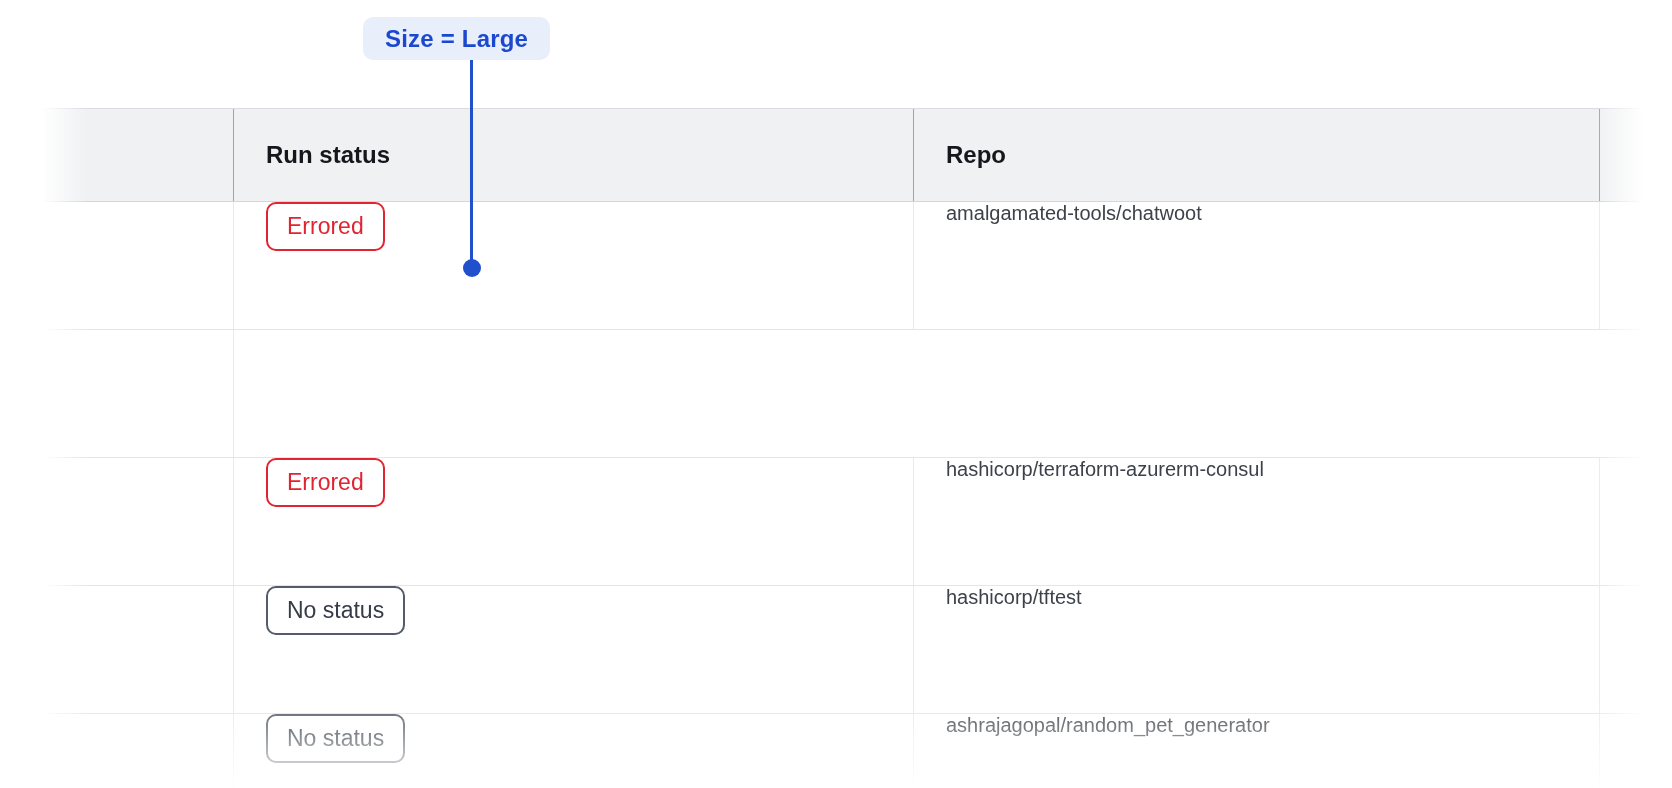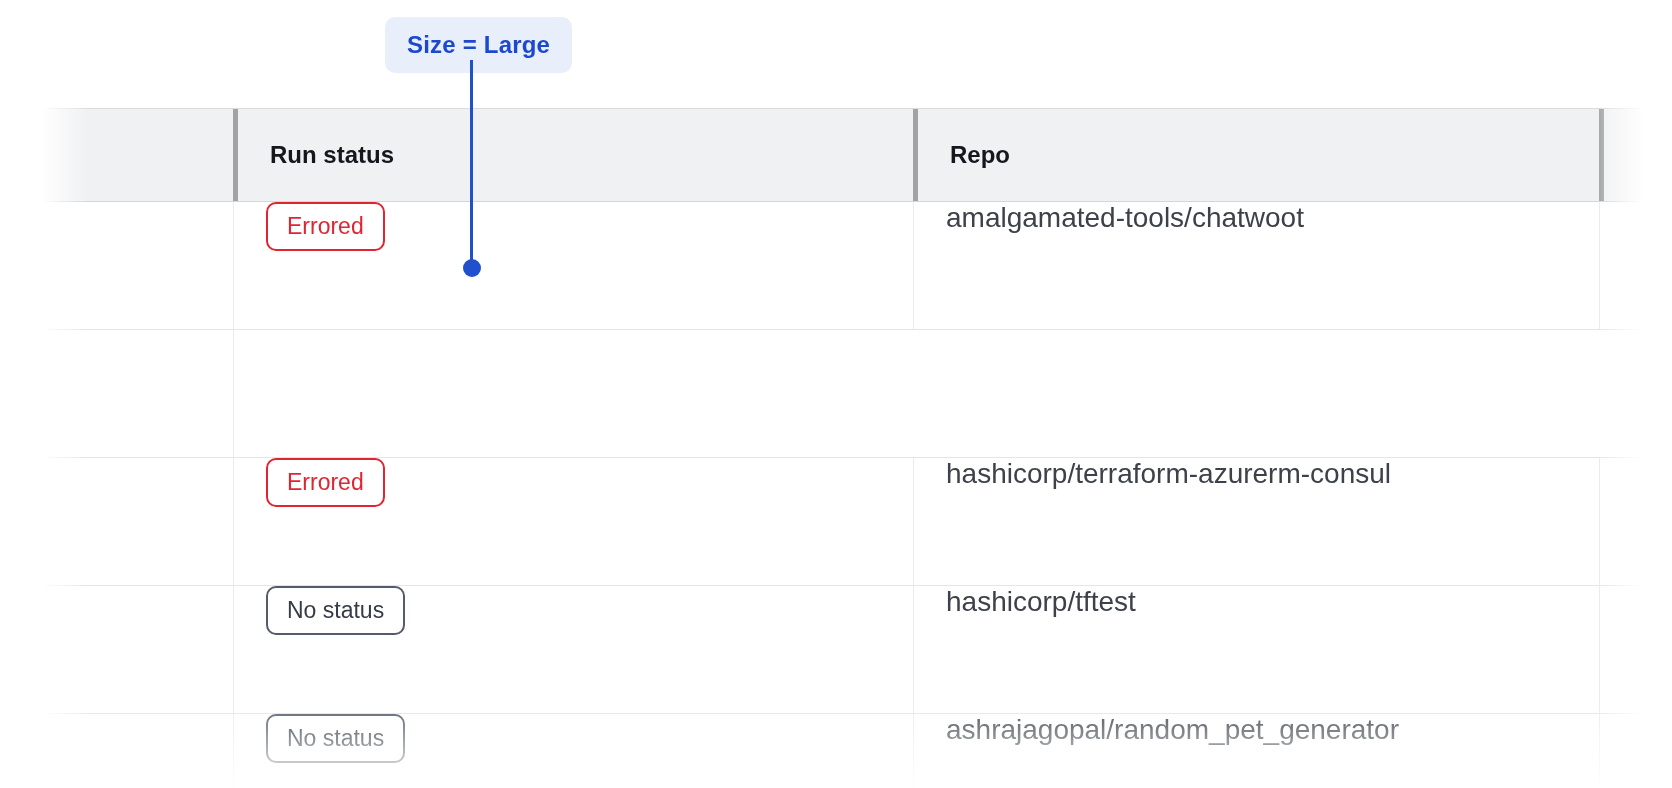--- a/index.html
+++ b/index.html
@@ -7,22 +7,22 @@
     width: 1672px; height: 788px;
     background: #ffffff;
     font-family: "Liberation Sans", "DejaVu Sans", sans-serif;
     overflow: hidden;
     position: relative;
   }
 
   
   .annotation-pill {
     position: absolute;
-    left: 385px; top: 17px;
-    height: 56px;
+    left: 363px; top: 17px;
+    height: 43px;
     padding: 0 22px;
     display: flex; align-items: center;
     border-radius: 10px;
     font-size: 24px;
     font-weight: 600;
     letter-spacing: 0.2px;
     z-index: 30;
   }
   .annotation-line {
     position: absolute;
@@ -54,36 +54,36 @@
     background: #f0f1f3;
     border-top: 1px solid #d9dbdf;
     border-bottom: 1px solid #d4d6db;
   }
   .t-header .t-cell {
     display: flex; align-items: center;
     padding-left: 32px;
     font-size: 24px;
     font-weight: 700;
     color: #14171c;
-    border-left: 5px solid #a3a3a3;
+    border-left: 1px solid #a3a3a3;
   }
   .t-header .t-cell:first-child { border-left: none; }
   .t-body-row {
     height: 128px;
     background: #ffffff;
     border-bottom: 1px solid #e3e5e9;
   }
   .t-body-row .t-cell {
     display: flex; align-items: flex-start;
     padding-left: 32px;
     border-left: 1px solid #e9eaed;
   }
   .t-body-row .t-cell:first-child { border-left: none; }
   .repo-name {
-    font-size: 28px;
+    font-size: 20px;
     color: #3d424a;
     white-space: nowrap;
   }
   .status-badge {
     display: inline-block;
     padding: 9px 19px;
     border: 2px solid;
     border-radius: 10px;
     font-size: 23px;
     font-weight: 500;

